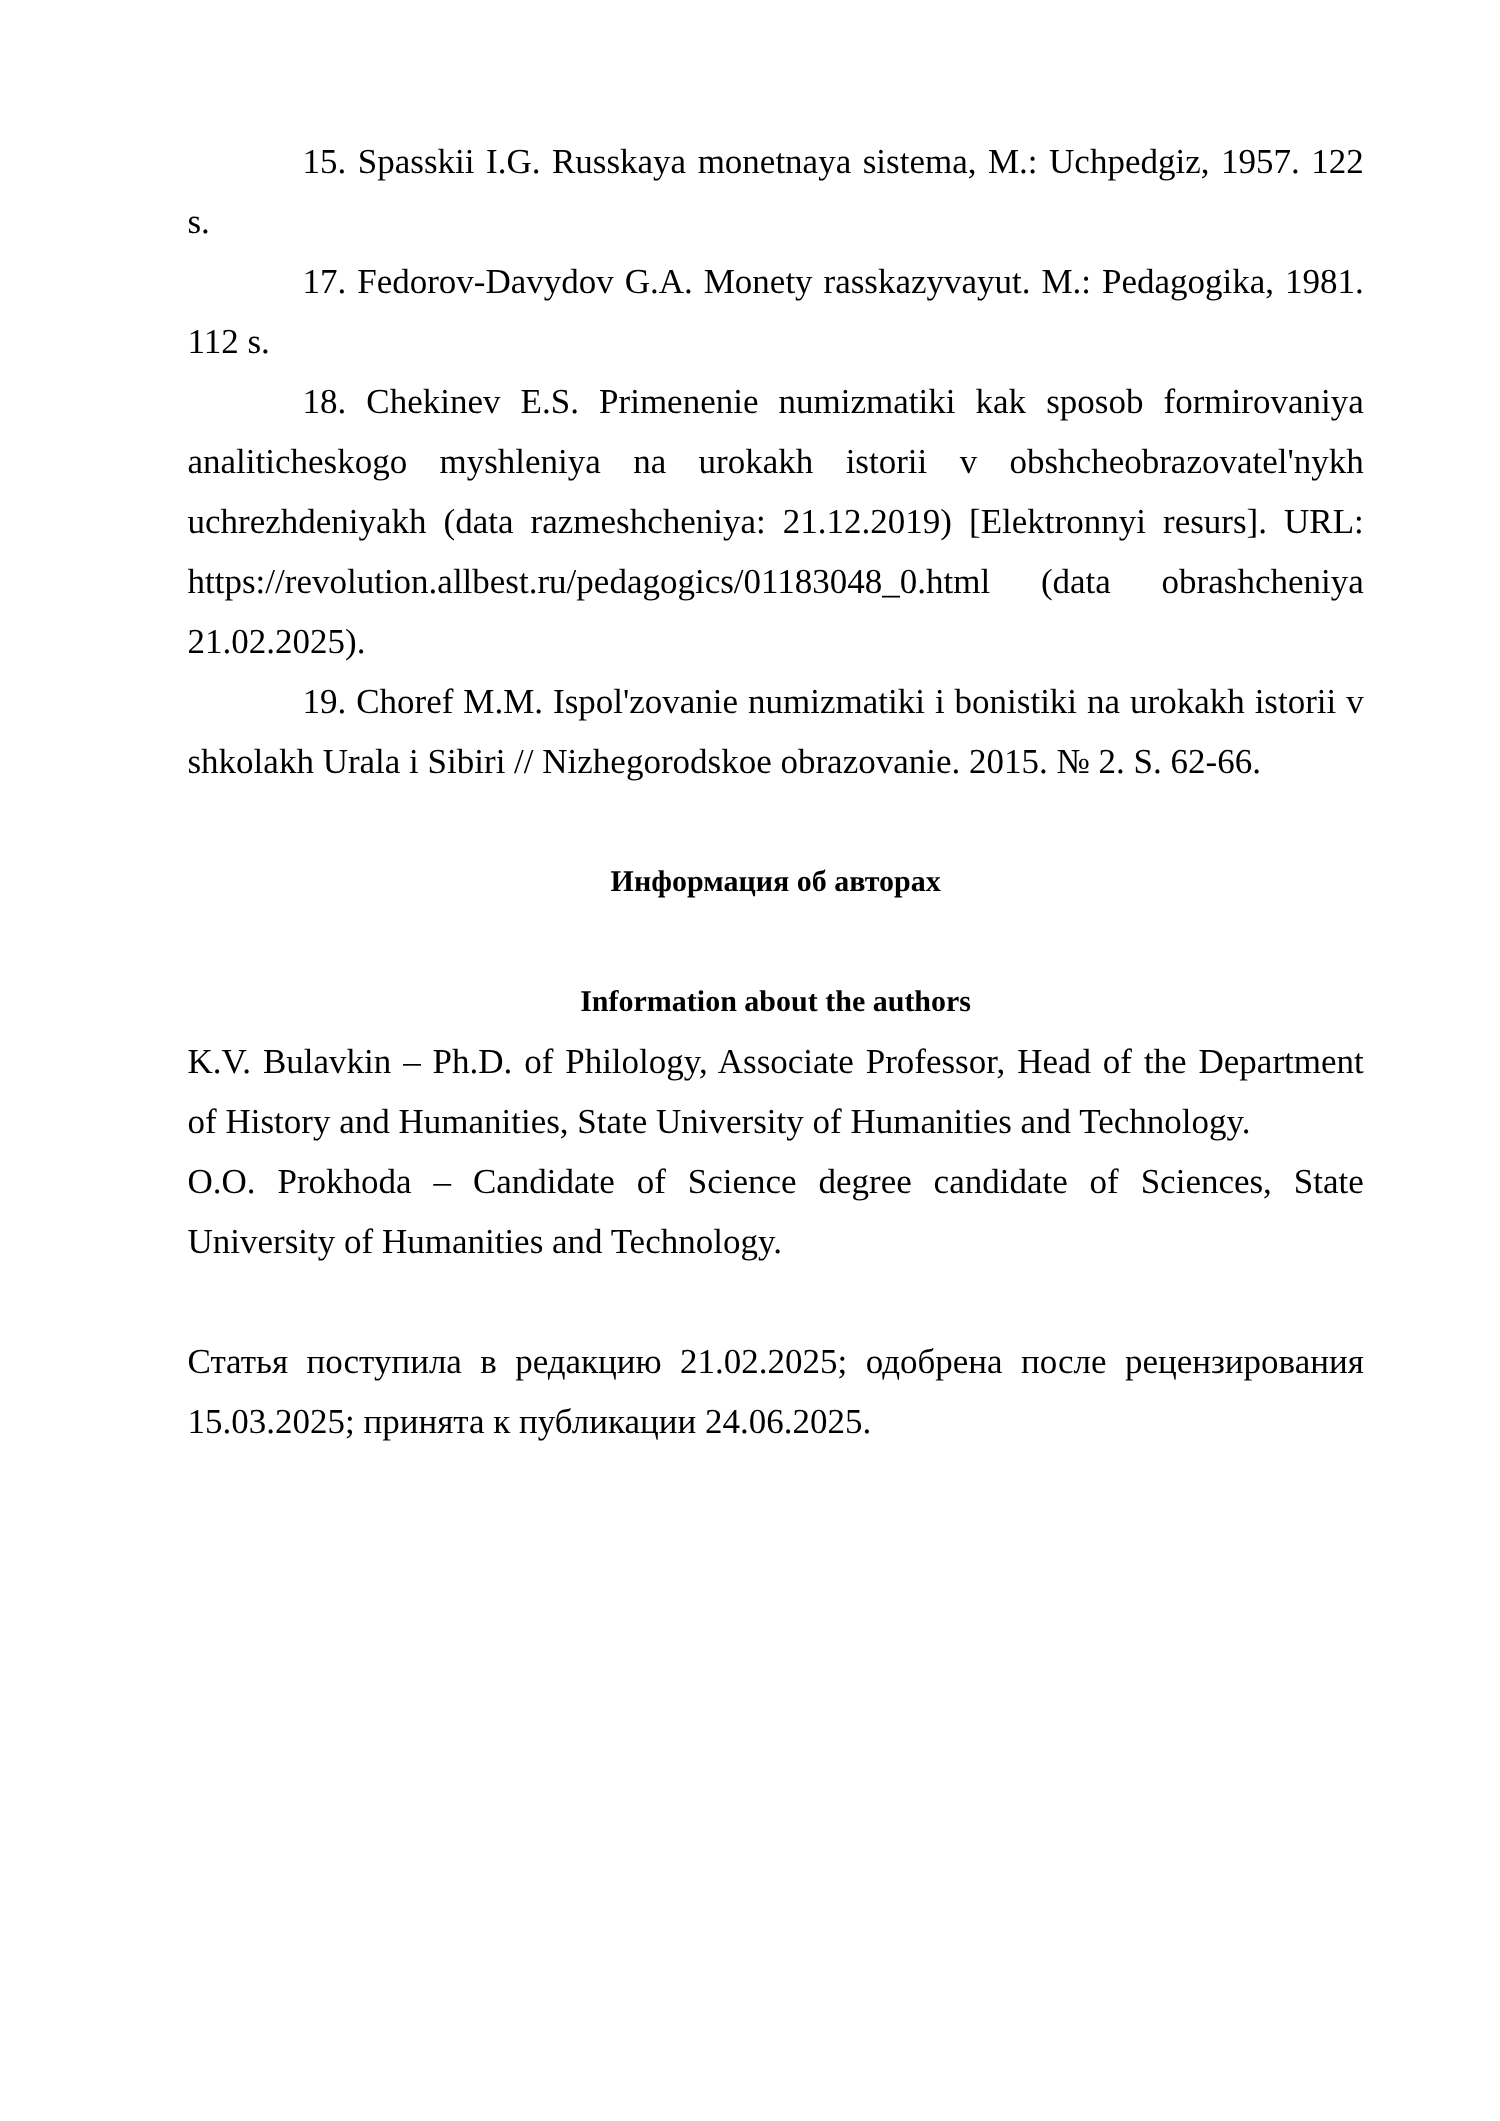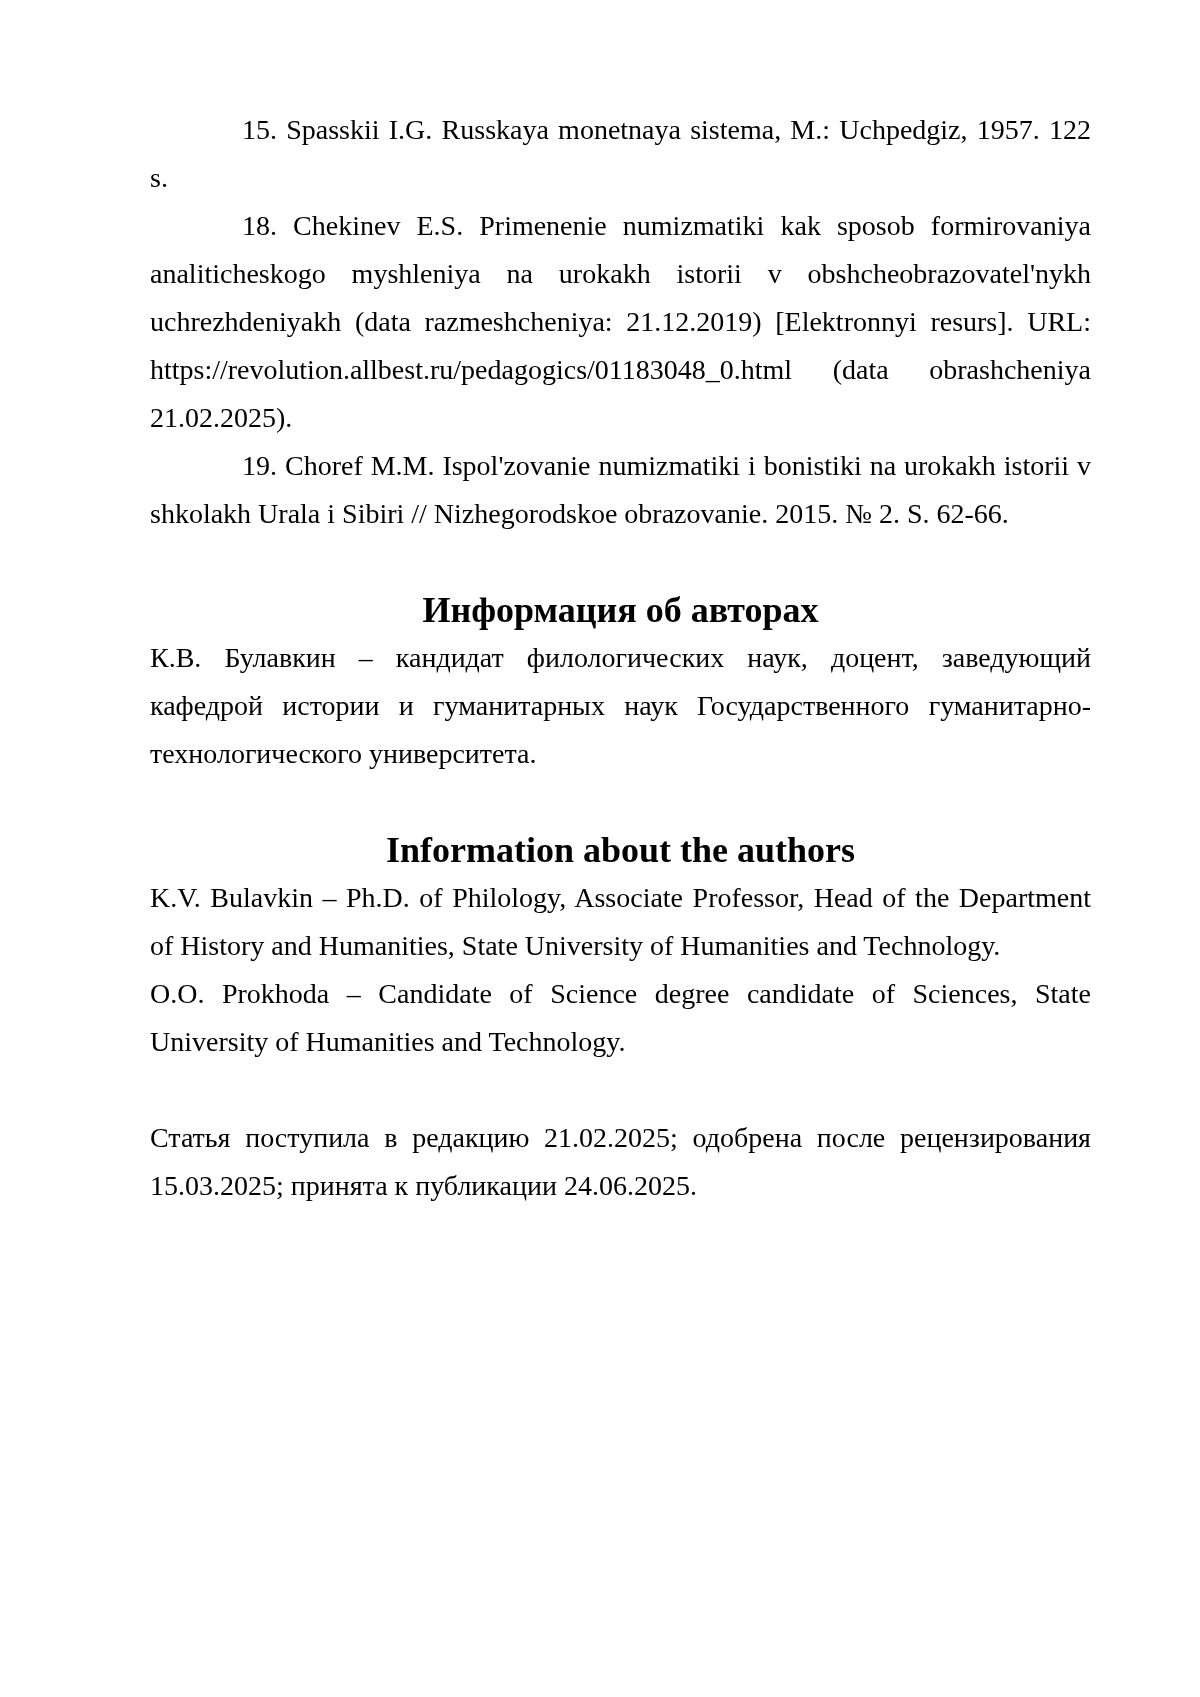--- a/index.html
+++ b/index.html
@@ -26,42 +26,42 @@
   }
   .ref {
     margin: 0;
     text-indent: 92px;
   }
   .para {
     margin: 0;
   }
   .heading {
     margin: 48px 0 0 0;
-    font-size: 36px;
+    font-size: 24px;
     line-height: 48px;
     font-weight: bold;
     text-align: center;
   }
   .dates {
     margin-top: 48px;
   }
 </style>
 </head>
 <body>
 
 <div class="page">
 
   <section>
     <p class="ref">15. Spasskii I.G. Russkaya monetnaya sistema, M.: Uchpedgiz, 1957. 122 s.</p>
+    <p class="ref">17. Fedorov-Davydov G.A. Monety rasskazyvayut. M.: Pedagogika, 1981. 112 s.</p>
     <p class="ref">18. Chekinev E.S. Primenenie numizmatiki kak sposob formirovaniya analiticheskogo myshleniya na urokakh istorii v obshcheobrazovatel'nykh uchrezhdeniyakh (data razmeshcheniya: 21.12.2019) [Elektronnyi resurs]. URL: https://revolution.allbest.ru/pedagogics/01183048_0.html (data obrashcheniya 21.02.2025).</p>
     <p class="ref">19. Choref M.M. Ispol'zovanie numizmatiki i bonistiki na urokakh istorii v shkolakh Urala i Sibiri // Nizhegorodskoe obrazovanie. 2015. № 2. S. 62-66.</p>
   </section>
 
   <h2 class="heading">Информация об авторах</h2>
-  <p class="para">К.В. Булавкин – кандидат филологических наук, доцент, заведующий кафедрой истории и гуманитарных наук Государственного гуманитарно-технологического университета.</p>
 
   <h2 class="heading">Information about the authors</h2>
   <p class="para">K.V. Bulavkin – Ph.D. of Philology, Associate Professor, Head of the Department of History and Humanities, State University of Humanities and Technology.</p>
   <p class="para">O.O. Prokhoda – Candidate of Science degree candidate of Sciences, State University of Humanities and Technology.</p>
 
   <p class="para dates">Статья поступила в редакцию 21.02.2025; одобрена после рецензирования 15.03.2025; принята к публикации 24.06.2025.</p>
 
 </div>
 
 </body></html>

